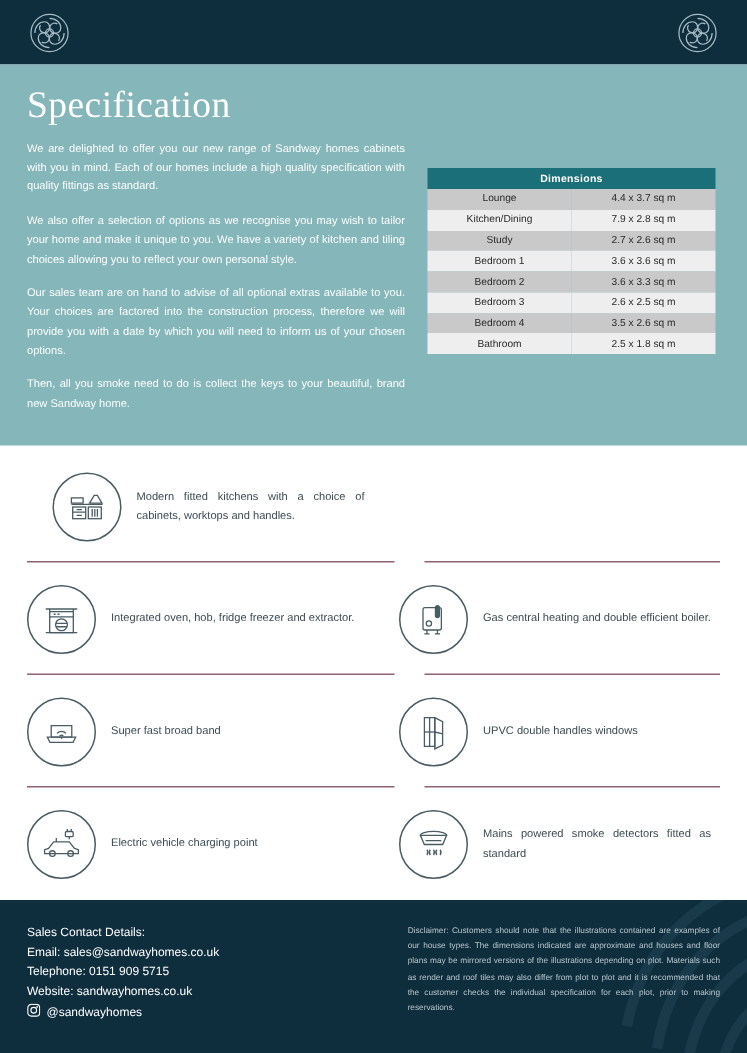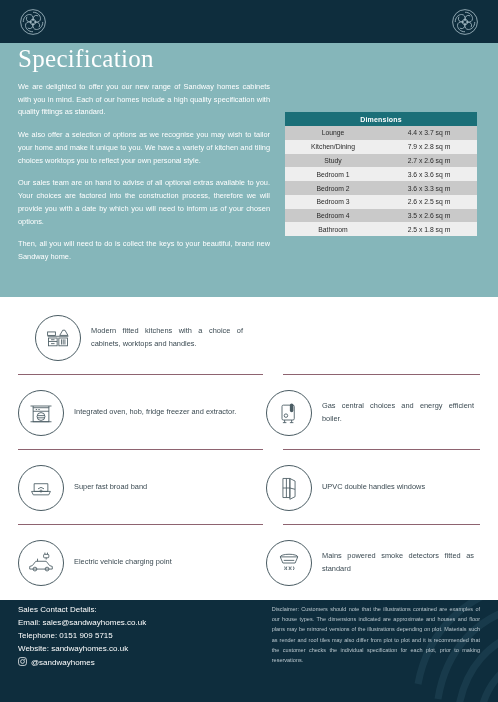--- a/index.html
+++ b/index.html
@@ -24,21 +24,21 @@
     display: flex; align-items: center; justify-content: space-between;
     padding: 0 18px;
   }
   .logo-mark { width: 30px; height: 30px; display:block; }
 
   
   .teal-panel {
     position: absolute; left: 0; top: 43px;
     width: 498px; height: 254px;
     background: #85b6ba;
-    padding: 2px 18px 0 18px;
+    padding: 14px 18px 0 18px;
   }
   .spec-col {
     width: 252px;
   }
   .spec-title {
     font-family: "Liberation Serif", serif;
     font-size: 25px;
     color: #ffffff;
     letter-spacing: 0.3px;
     margin-bottom: 8px;
@@ -129,21 +129,21 @@
     background: #0e2d3d;
     overflow: hidden;
   }
   .footer-swirl {
     position: absolute; right: -10px; top: -6px;
     opacity: 0.22;
   }
   .footer-inner {
     position: relative;
     display: flex;
-    padding: 4px 18px 0 18px;
+    padding: 16px 18px 0 18px;
     gap: 18px;
   }
   .contact-col { width: 240px; }
   .contact-line {
     font-size: 8px;
     line-height: 1.62;
     color: #ffffff;
   }
   .social-line {
     display: flex; align-items: flex-start; gap: 4px;
@@ -187,23 +187,23 @@
           <circle cx="20" cy="20" r="3.6"></circle>
         </g>
       </svg>
     </span>
   </div>
 
   <div class="teal-panel">
     <div class="spec-col">
       <h1 class="spec-title">Specification</h1>
       <p class="spec-para">We are delighted to offer you our new range of Sandway homes cabinets with you in mind. Each of our homes include a high quality specification with quality fittings as standard.</p>
-      <p class="spec-para">We also offer a selection of options as we recognise you may wish to tailor your home and make it unique to you. We have a variety of kitchen and tiling choices worktops you to reflect your own personal style.</p>
+      <p class="spec-para">We also offer a selection of options as we recognise you may wish to tailor your home and make it unique to you. We have a variety of kitchen and tiling choices allowing you to reflect your own personal style.</p>
       <p class="spec-para">Our sales team are on hand to advise of all optional extras available to you. Your choices are factored into the construction process, therefore we will provide you with a date by which you will need to inform us of your chosen options.</p>
-      <p class="spec-para">Then, all you will need to do is collect the keys to your beautiful, brand new Sandway home.</p>
+      <p class="spec-para">Then, all you smoke need to do is collect the keys to your beautiful, brand new Sandway home.</p>
     </div>
   </div>
 
   <div class="dims-wrap">
     <div class="dims-head">Dimensions</div>
     <table class="dims-table">
       <tbody>
         <tr>
           <td>Lounge</td>
           <td>4.4 x 3.7 sq m</td>
@@ -284,21 +284,21 @@
       <div class="feat-cell right">
         <span class="icon-circle">
           <svg width="28" height="28" viewBox="0 0 32 32" fill="none" stroke="#4a5c63" stroke-width="1">
             <rect x="8" y="7" width="14" height="17" rx="1.5"></rect>
             <rect x="17" y="5" width="4" height="10" rx="2" fill="#4a5c63" stroke="none"></rect>
             <circle cx="12.5" cy="19" r="2"></circle>
             <path d="M11 24 v3 M19 24 v3"></path>
             <path d="M9 27 h4 M17 27 h4"></path>
           </svg>
         </span>
-        <span class="feat-text">Gas central choices and energy efficient boiler.</span>
+        <span class="feat-text">Gas central heating and double efficient boiler.</span>
       </div>
       <div class="divider">
         <span class="d-left"></span>
           <span class="d-gap"></span>
           <span class="d-right"></span>
       </div>
     </div>
 
     <div class="feat-row">
       <div class="feat-cell">

